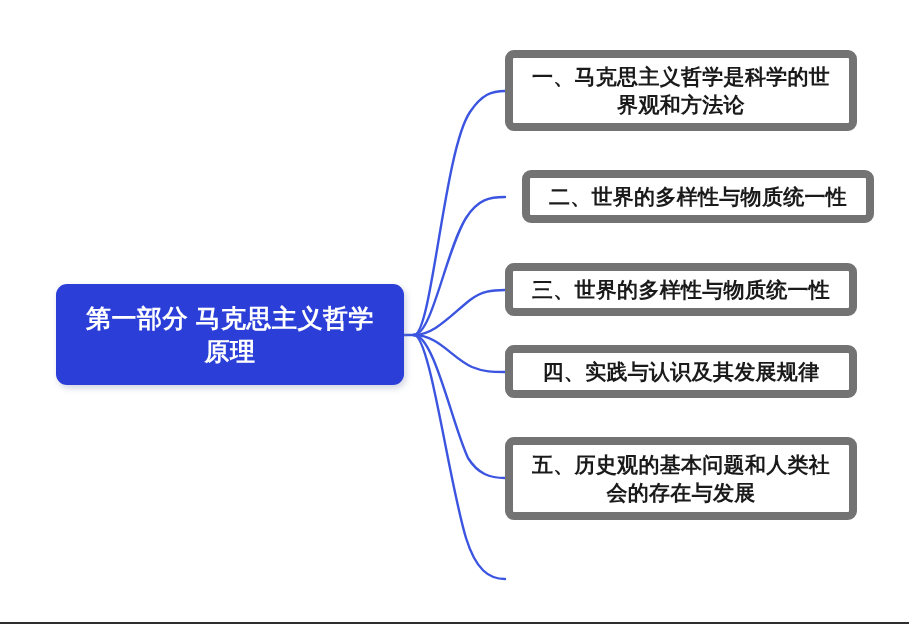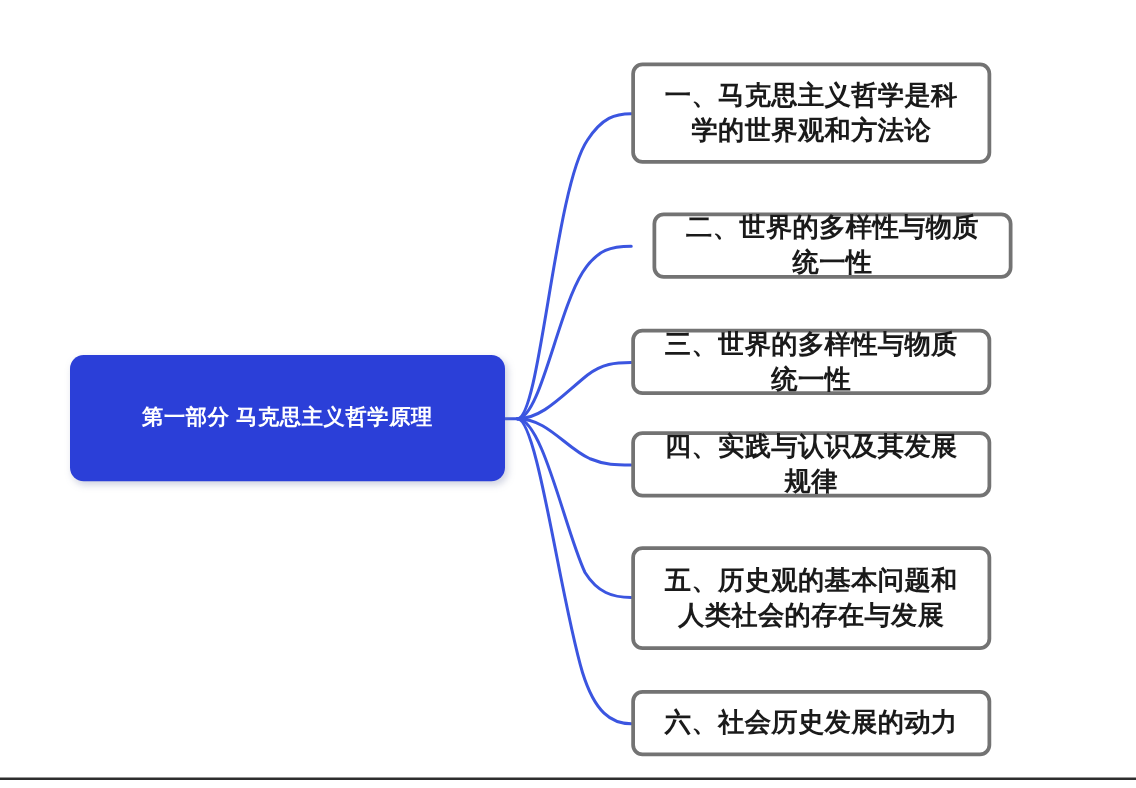--- a/index.html
+++ b/index.html
@@ -35,31 +35,31 @@
     left: 56px;
     top: 284px;
     width: 348px;
     height: 101px;
     background: #2B3FD8;
     border-radius: 11px;
     box-shadow: 2px 3px 6px rgba(120,130,170,0.35);
   }
   .root-label {
     color: #ffffff;
-    font-size: 17px;
+    font-size: 25px;
     font-weight: bold;
     line-height: 1.32;
     letter-spacing: 0.5px;
     padding: 0 18px;
   }
   .child-node {
     left: 505px;
-    width: 288px;
+    width: 352px;
     background: #ffffff;
-    border: 3px solid #737373;
+    border: 8px solid #737373;
     border-radius: 9px;
   }
   .child-label {
     color: #1a1a1a;
     font-size: 21px;
     font-weight: bold;
     line-height: 1.33;
     letter-spacing: 0.3px;
     padding: 0 14px;
   }
@@ -112,19 +112,16 @@
   </div>
 
   <div class="node child-node c5">
     <span class="child-label">五、历史观的基本问题和人类社会的存在与发展</span>
   </div>
 
   <div class="node child-node c4">
     <span class="child-label">四、实践与认识及其发展规律</span>
   </div>
 
-  <div class="node child-node c6">
-    <span class="child-label">六、社会历史发展的动力</span>
-  </div>
 
   <div class="bottom-rule"></div>
 
 </div>
 
 </body></html>

